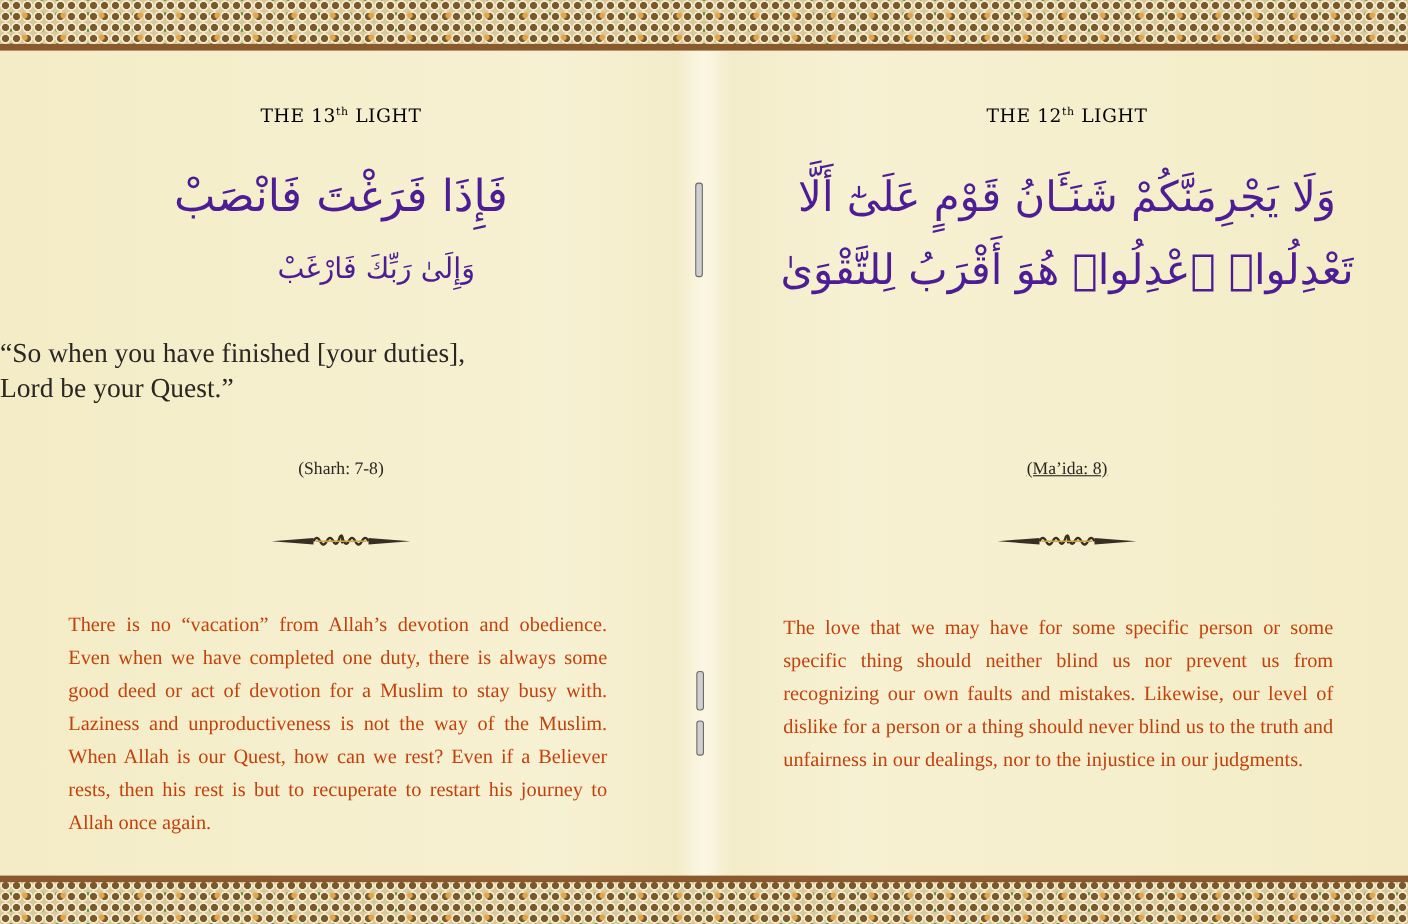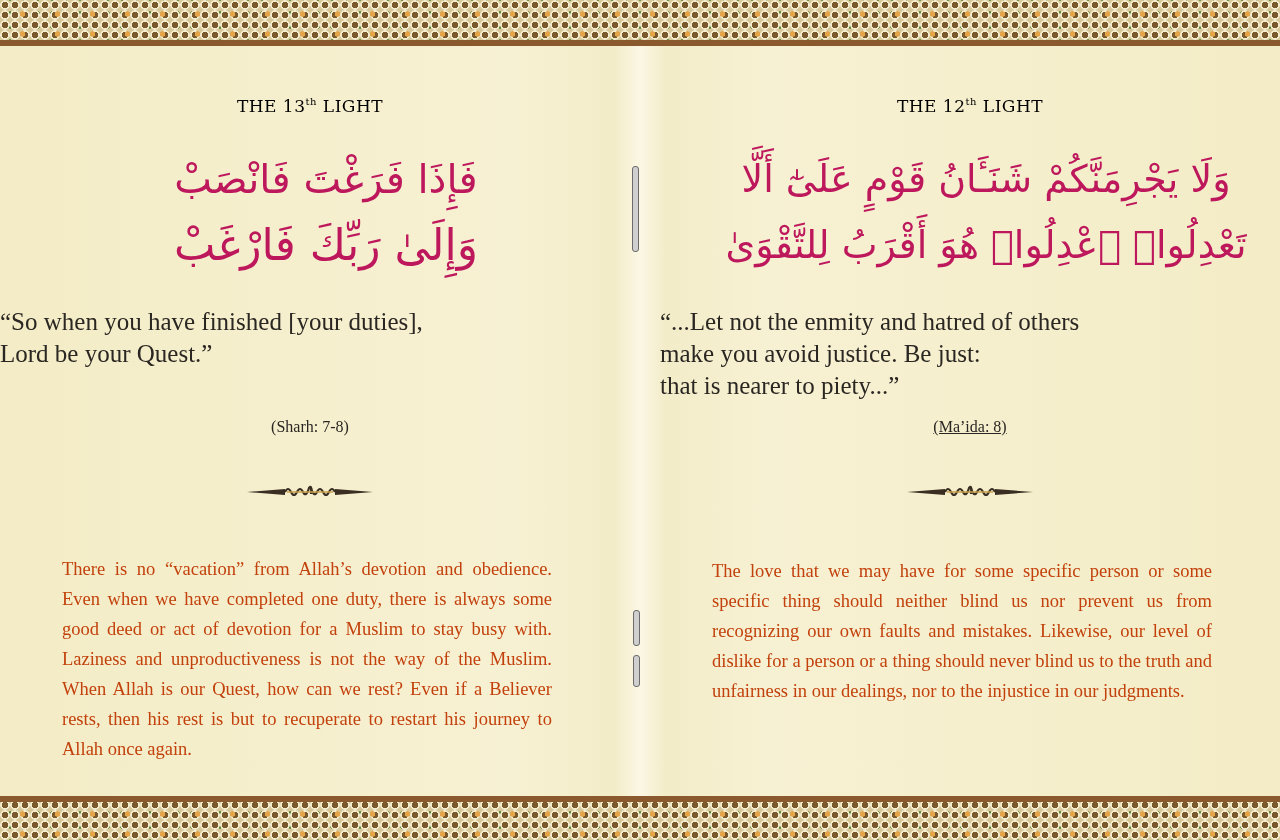--- a/index.html
+++ b/index.html
@@ -39,23 +39,23 @@
   .page-left { left:0; width:620px; }
   .page-right { left:660px; width:620px; }
 
   .light-title {
     position:absolute; top:50px; left:0; width:100%;
     text-align:center; font-size:17px; letter-spacing:0.5px;
     font-family:"DejaVu Serif", serif; color:#000000;
   }
   .light-title sup { font-size:10px; }
   .arabic {
-    position:absolute; left:16px; width:100%; text-align:center;
+    position:absolute; left:0; width:100%; text-align:center;
     direction:rtl; font-family:"DejaVu Sans", sans-serif;
-    color:#be185d; line-height:66px;
+    color:#4c1d95; line-height:66px;
   }
   .quote {
     position:absolute; left:0; width:100%; text-align:left;
     font-size:25px; line-height:32px;
   }
   .ref {
     position:absolute; left:0; width:100%; text-align:center;
     font-size:16px;
   }
   .ornament {
@@ -82,21 +82,21 @@
 
 <div class="stitch" style="left:632px; top:166px; height:84px;"></div>
 <div class="stitch" style="left:633px; top:610px; height:34px;"></div>
 <div class="stitch" style="left:633px; top:655px; height:30px;"></div>
 
 <div class="page page-left">
   <div class="light-title">
     <span>THE 13</span><sup>th</sup><span> LIGHT</span>
   </div>
   <div class="arabic" style="top:100px; font-size:40px;">فَإِذَا فَرَغْتَ فَانْصَبْ</div>
-  <div class="arabic" style="top:166px; font-size:44px;">وَإِلَىٰ رَبِّكَ فَارْغَبْ</div>
+  <div class="arabic" style="top:166px; font-size:26px;padding-left:32px;">وَإِلَىٰ رَبِّكَ فَارْغَبْ</div>
   <div class="quote" style="top:260px; left:0;">
     <div>“So when you have finished [your duties],</div>
     <div>Lord be your Quest.”</div>
   </div>
   <div class="ref" style="top:372px;">(Sharh: 7-8)</div>
   <svg class="ornament" style="top:436px;" viewBox="0 0 130 20">
     <path d="M2 10 L40 7 L40 13 Z" fill="#3a2e22"></path>
     <path d="M128 10 L90 7 L90 13 Z" fill="#3a2e22"></path>
     <g fill="none" stroke="#3a2e22" stroke-width="2.2">
       <path d="M40 10 q3 -6 6 0 q3 6 6 0 q3 -6 6 0 q3 6 6 -4 q3 -4 2 6"></path>
@@ -106,25 +106,20 @@
   </svg>
   <div class="body-text" style="left:62px; top:508px; width:490px;">There is no “vacation” from Allah’s devotion and obedience. Even when we have completed one duty, there is always some good deed or act of devotion for a Muslim to stay busy with. Laziness and unproductiveness is not the way of the Muslim. When Allah is our Quest, how can we rest? Even if a Believer rests, then his rest is but to recuperate to restart his journey to Allah once again.</div>
 </div>
 
 <div class="page page-right">
   <div class="light-title">
     <span>THE 12</span><sup>th</sup><span> LIGHT</span>
   </div>
   <div class="arabic" style="top:100px; font-size:38px;">وَلَا يَجْرِمَنَّكُمْ شَنَـَٔانُ قَوْمٍ عَلَىٰٓ أَلَّا</div>
   <div class="arabic" style="top:166px; font-size:38px;">تَعْدِلُوا۟ ٱعْدِلُوا۟ هُوَ أَقْرَبُ لِلتَّقْوَىٰ</div>
-  <div class="quote" style="top:260px;">
-    <div>“...Let not the enmity and hatred of others</div>
-    <div>make you avoid justice. Be just:</div>
-    <div>that is nearer to piety...”</div>
-  </div>
   <div class="ref" style="top:372px;text-decoration:underline;">(Ma’ida: 8)</div>
   <svg class="ornament" style="top:436px;" viewBox="0 0 130 20">
     <path d="M2 10 L40 7 L40 13 Z" fill="#3a2e22"></path>
     <path d="M128 10 L90 7 L90 13 Z" fill="#3a2e22"></path>
     <g fill="none" stroke="#3a2e22" stroke-width="2.2">
       <path d="M40 10 q3 -6 6 0 q3 6 6 0 q3 -6 6 0 q3 6 6 -4 q3 -4 2 6"></path>
       <path d="M90 10 q-3 -6 -6 0 q-3 6 -6 0 q-3 -6 -6 0 q-3 6 -6 -4"></path>
     </g>
     <path d="M42 10 h46" stroke="#c9a24a" stroke-width="1.5"></path>
   </svg>

